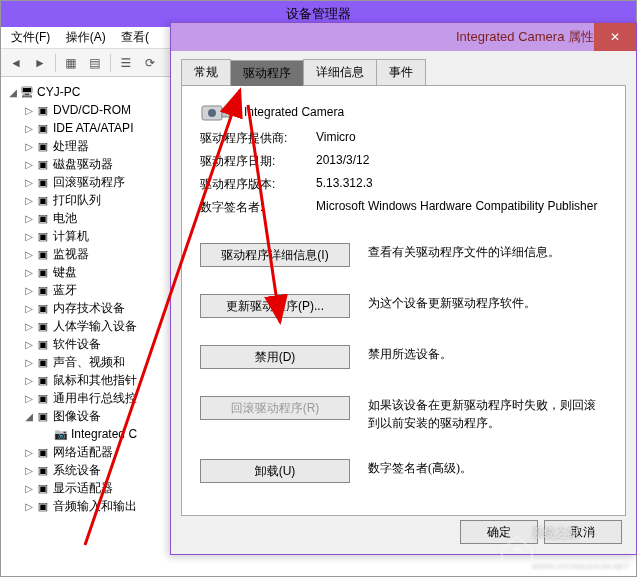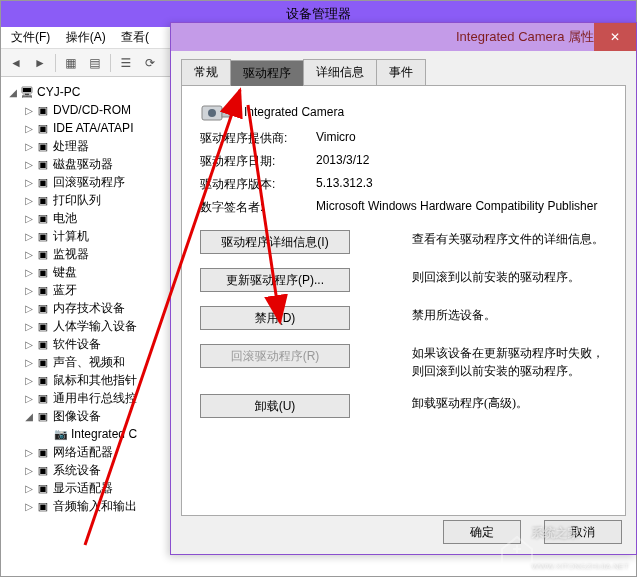--- a/index.html
+++ b/index.html
@@ -29,25 +29,25 @@
 .props-body { padding: 8px 10px; background: #f0f0f0; height: calc(100% - 28px); position: relative; }
 .tabs { display: flex; border-bottom: 1px solid #aaa; }
 .tab { padding: 4px 12px; border: 1px solid #aaa; border-bottom: none; background: #e8e8e8; margin-right: -1px; position: relative; cursor: default; }
 .tab.active { background: #737373; top: 1px; z-index: 2; }
 .tab-content { background: #fff; border: 1px solid #aaa; border-top: none; height: 430px; padding: 14px 18px; }
 .device-header { display: flex; align-items: center; margin-bottom: 0; }
 .cam-icon { width: 32px; height: 24px; margin-right: 12px; }
 .info-row { display: flex; margin: 6px 0; }
 .info-label { width: 116px; }
 .info-value { flex: 1; }
-.action-row { display: flex; margin: 14px 0; align-items: flex-start; gap: 44px; }
+.action-row { display: flex; margin: 27px 0; align-items: flex-start; }
 .action-btn { width: 150px; height: 24px; border: 1px solid #888; background: #e9e9e9; text-align: center; line-height: 22px; cursor: default; }
 .action-btn.disabled { color: #999; }
 .action-desc { flex: 1; margin-left: 18px; line-height: 1.5; font-family: Liberation Serif, serif; }
-.dlg-buttons { position: absolute; right: 14px; bottom: 10px; display: flex; gap: 23px; }
+.dlg-buttons { position: absolute; right: 14px; bottom: 10px; display: flex; gap: 6px; }
 .dlg-btn { width: 78px; height: 24px; border: 1px solid #888; background: #e9e9e9; text-align: center; line-height: 22px; cursor: default; }
 
 
 .arrow-svg { position: absolute; left: 0; top: 0; width: 637px; height: 577px; pointer-events: none; z-index: 100; }
 
 
 .watermark { position: absolute; right: 8px; bottom: 6px; color: rgba(255,255,255,0.5); font-size: 11px; z-index: 101; text-shadow: 0 0 3px rgba(0,0,0,0.3); }
 .wm-logo { position: absolute; right: 100px; bottom: 8px; width: 40px; height: 40px; opacity: 0.35; z-index: 101; }
 </style>
 </head>
@@ -235,33 +235,33 @@
         <div class="info-label">数字签名者:</div>
         <div class="info-value">Microsoft Windows Hardware Compatibility Publisher</div>
       </div>
 
       <div class="action-row">
         <div class="action-btn">驱动程序详细信息(I)</div>
         <div class="action-desc">查看有关驱动程序文件的详细信息。</div>
       </div>
       <div class="action-row">
         <div class="action-btn">更新驱动程序(P)...</div>
-        <div class="action-desc">则回滚到以前安装的驱动程序。</div>
+        <div class="action-desc">为这个设备更新驱动程序软件。</div>
       </div>
       <div class="action-row">
         <div class="action-btn">禁用(D)</div>
         <div class="action-desc">禁用所选设备。</div>
       </div>
       <div class="action-row">
         <div class="action-btn disabled">回滚驱动程序(R)</div>
         <div class="action-desc">如果该设备在更新驱动程序时失败，则回滚到以前安装的驱动程序。</div>
       </div>
       <div class="action-row">
         <div class="action-btn">卸载(U)</div>
-        <div class="action-desc">卸载驱动程序(高级)。</div>
+        <div class="action-desc">数字签名者(高级)。</div>
       </div>
     </div>
     <div class="dlg-buttons">
       <div class="dlg-btn">确定</div>
       <div class="dlg-btn">取消</div>
     </div>
   </div>
 </div>
 
 <svg class="arrow-svg">

